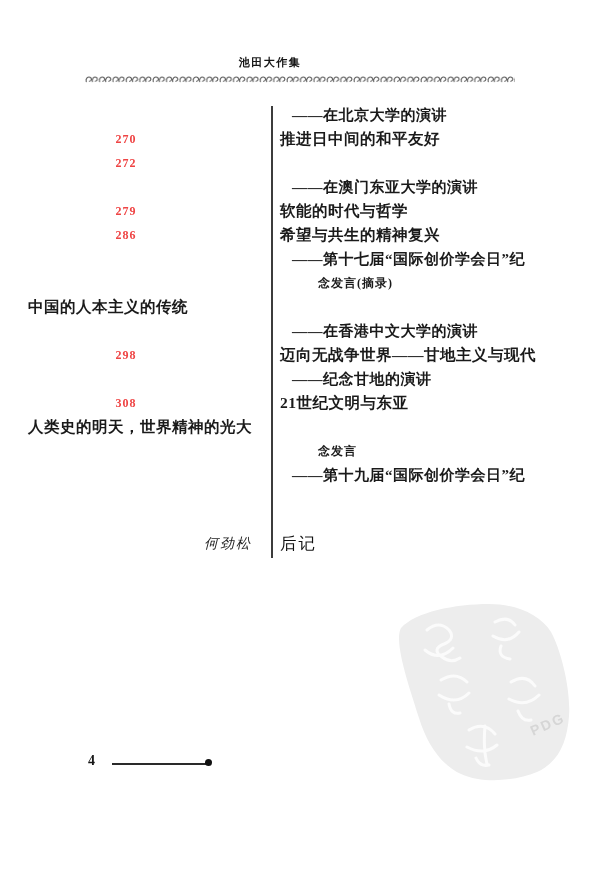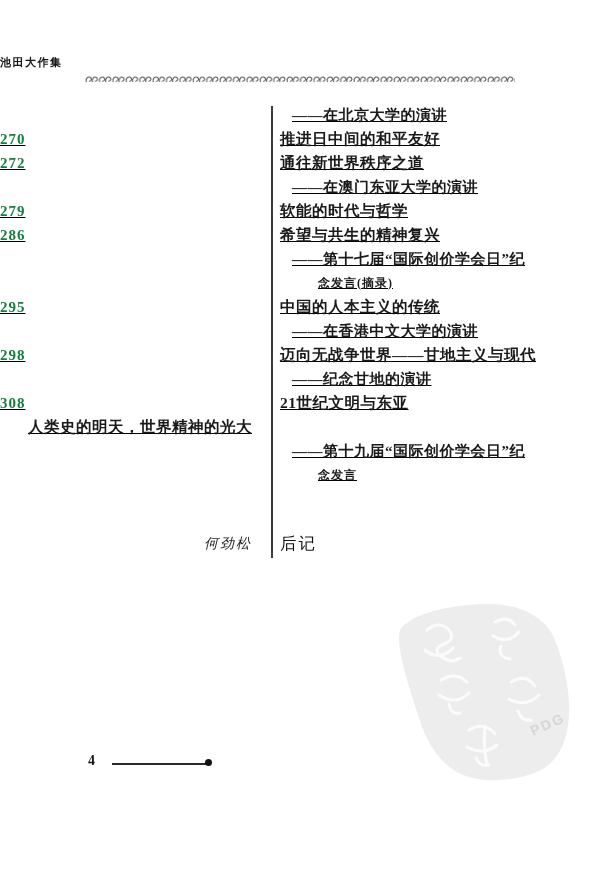--- a/index.html
+++ b/index.html
@@ -4,31 +4,31 @@
 <style>
   html,body{margin:0;padding:0;background:#888;}
   #page{
     position:relative;width:600px;height:869px;background:#ffffff;
     overflow:hidden;margin:0 auto;
     font-family:"Liberation Serif","DejaVu Serif",serif;
   }
   
   .book-title{
     position:absolute;top:55px;left:0;width:540px;height:15px;
-    text-align:left;font-size:11px;font-weight:bold;color:#161616;
+    text-align:center;font-size:11px;font-weight:bold;color:#161616;
     letter-spacing:1.5px;line-height:15px;
   }
   .band{position:absolute;left:85px;top:74px;width:430px;height:10px;}
   
   .vrule{position:absolute;left:271px;top:106px;width:2px;height:452px;background:#3c3c3c;}
-  .toc{position:absolute;top:103px;left:0;width:592px;text-decoration:underline;}
+  .toc{position:absolute;top:103px;left:0;width:592px;}
   .row{display:flex;height:24px;align-items:center;}
   .num{
-    width:252px;text-align:left;font-weight:bold;font-size:15px;
-    letter-spacing:1px;color:#15803d;flex:0 0 auto;
+    width:252px;text-align:center;font-weight:bold;font-size:12px;
+    letter-spacing:1px;color:#ef4444;flex:0 0 auto;
   }
   .txt{color:#1a1a1a;font-weight:600;white-space:nowrap;}
   .t{padding-left:28px;font-size:15.5px;letter-spacing:0.5px;}
   .s{padding-left:40px;font-size:15px;letter-spacing:0.5px;}
   .s2{padding-left:66px;font-size:12px;letter-spacing:1px;}
   
   .ps-row{position:absolute;top:531px;left:0;width:600px;height:26px;display:flex;align-items:center;}
   .ps-author{
     width:252px;text-align:right;font-size:14px;color:#222;
     font-style:italic;letter-spacing:2px;flex:0 0 auto;
@@ -62,21 +62,20 @@
     <div class="row">
       <span class="num"></span>
       <span class="txt s">——在北京大学的演讲</span>
     </div>
     <div class="row">
       <span class="num">270</span>
       <span class="txt t">推进日中间的和平友好</span>
     </div>
     <div class="row">
       <span class="num">272</span>
-      <span class="txt t">通往新世界秩序之道</span>
     </div>
     <div class="row">
       <span class="num"></span>
       <span class="txt s">——在澳门东亚大学的演讲</span>
     </div>
     <div class="row">
       <span class="num">279</span>
       <span class="txt t">软能的时代与哲学</span>
     </div>
     <div class="row">
@@ -85,21 +84,20 @@
     </div>
     <div class="row">
       <span class="num"></span>
       <span class="txt s">——第十七届“国际创价学会日”纪</span>
     </div>
     <div class="row">
       <span class="num"></span>
       <span class="txt s2">念发言(摘录)</span>
     </div>
     <div class="row">
-      <span class="num">295</span>
       <span class="txt t">中国的人本主义的传统</span>
     </div>
     <div class="row">
       <span class="num"></span>
       <span class="txt s">——在香港中文大学的演讲</span>
     </div>
     <div class="row">
       <span class="num">298</span>
       <span class="txt t">迈向无战争世界——甘地主义与现代</span>
     </div>
@@ -109,25 +107,25 @@
     </div>
     <div class="row">
       <span class="num">308</span>
       <span class="txt t">21世纪文明与东亚</span>
     </div>
     <div class="row">
       <span class="txt t">人类史的明天，世界精神的光大</span>
     </div>
     <div class="row">
       <span class="num"></span>
-      <span class="txt s">——第十九届“国际创价学会日”纪</span>
+      <span class="txt s2">念发言</span>
     </div>
     <div class="row">
       <span class="num"></span>
-      <span class="txt s2">念发言</span>
+      <span class="txt s">——第十九届“国际创价学会日”纪</span>
     </div>
   </div>
 
   <div class="ps-row">
     <span class="ps-author">何劲松</span>
     <span class="ps-title">后记</span>
   </div>
 
   <svg class="wm" width="195" height="195" viewBox="0 0 195 195" xmlns="http://www.w3.org/2000/svg">
     <path d="M16,30 C30,14 70,6 104,6 C130,6 155,16 166,34

